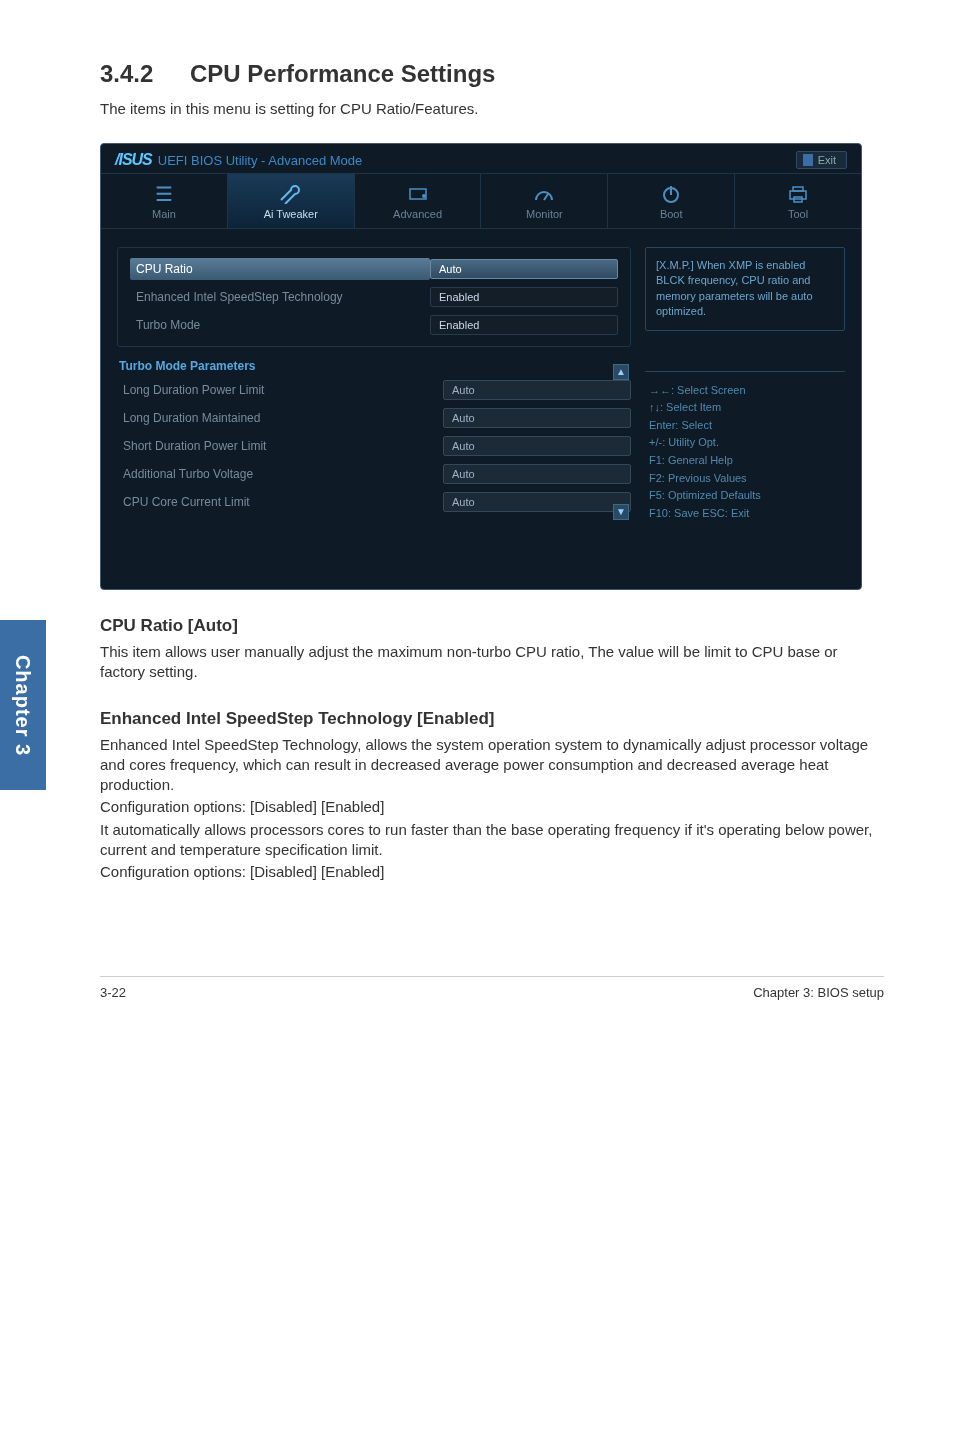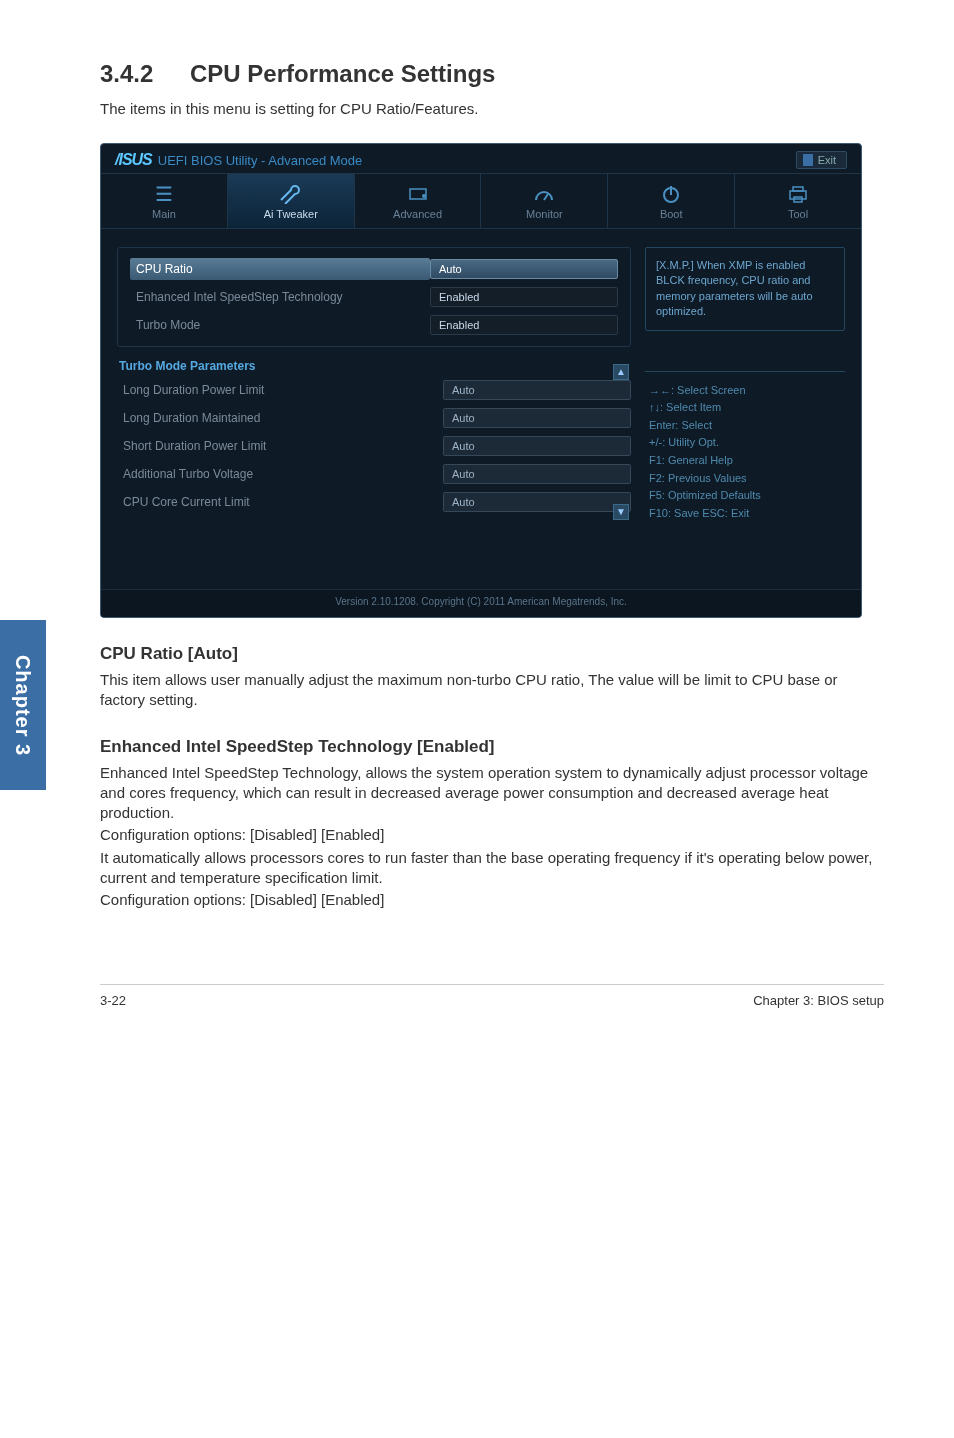--- a/index.html
+++ b/index.html
@@ -4,21 +4,21 @@
 <style>
   body { margin:0; padding:0; background:#fff; font-family:Arial,Helvetica,sans-serif; color:#333; width:954px; }
   .page { padding:60px 70px 30px 100px; position:relative; }
   .side-tab { position:absolute; left:0; top:620px; width:46px; height:170px; background:#3a6ea5; color:#fff; display:flex; align-items:center; justify-content:center; }
   .side-tab span { transform:rotate(90deg); font-weight:bold; font-size:20px; white-space:nowrap; letter-spacing:1px;}
   h2.sec { font-size:24px; font-weight:bold; margin:0 0 12px 0; }
   h2.sec .num { display:inline-block; width:90px; }
   p.lead { font-size:15px; margin:0 0 26px 0; }
   h3.sub { font-size:17px; font-weight:bold; margin:26px 0 6px 0; }
   p.body { font-size:15px; margin:0 0 2px 0; line-height:1.35;}
-  .footer { display:flex; justify-content:space-between; font-size:13px; margin-top:74px; border-top:1px solid #ccc; padding-top:8px;}
+  .footer { display:flex; justify-content:space-between; font-size:13px; margin-top:94px; border-top:1px solid #ccc; padding-top:8px;}
   
   .bios { width:760px; background:#0e1a26; border-radius:4px; overflow:hidden; font-family:Arial,sans-serif; font-size:12px; color:#7a8a99; position:relative; border:1px solid #405a72;}
   .bios-title { display:flex; justify-content:space-between; align-items:center; padding:7px 14px 4px 14px;}
   .bios-title .left { display:flex; align-items:center; gap:6px;}
   .asus-logo { font-weight:bold; font-style:italic; color:#5cc6ff; font-size:16px; letter-spacing:-1px;}
   .bios-title-text{ color:#3a8ac4; font-size:13px;}
   .exit-btn { background:#1a2a3a; border:1px solid #2f4a63; padding:2px 10px 2px 6px; color:#8aa; font-size:11px; border-radius:2px; display:flex; align-items:center; gap:5px;justify-content:center;}
   .exit-ico{ width:10px;height:12px;background:#3a6ea5;display:inline-block;}
   .tabs { display:flex; border-top:1px solid #1f3447; border-bottom:1px solid #1f3447;}
   .tab { flex:1; text-align:center; padding:6px 0 8px 0; border-right:1px solid #1f3447; cursor:pointer;}
@@ -171,21 +171,20 @@
           <div>F2:  Previous Values</div>
           <div>F5:  Optimized Defaults</div>
           <div>F10:  Save   ESC:  Exit</div>
         </div>
       </div>
 
       <div class="scroll-arrow arr-up">▲</div>
       <div class="scroll-arrow arr-dn">▼</div>
     </div>
 
-    <div class="bios-footer">Version  2.10.1208.   Copyright  (C)  2011  American  Megatrends,  Inc.</div>
   </div>
 
   <h3 class="sub">CPU Ratio [Auto]</h3>
   <p class="body">This item allows user manually adjust the maximum non-turbo CPU ratio, The value will be limit to CPU base or factory setting.</p>
 
   <h3 class="sub">Enhanced Intel SpeedStep Technology [Enabled]</h3>
   <p class="body">Enhanced Intel SpeedStep Technology, allows the system operation system to dynamically adjust processor voltage and cores frequency, which can result in decreased average power consumption and decreased average heat production.</p>
   <p class="body">Configuration options: [Disabled] [Enabled]</p>
 
   <p class="body">It automatically allows processors cores to run faster than the base operating frequency if it's operating below power, current and temperature specification limit.</p>

